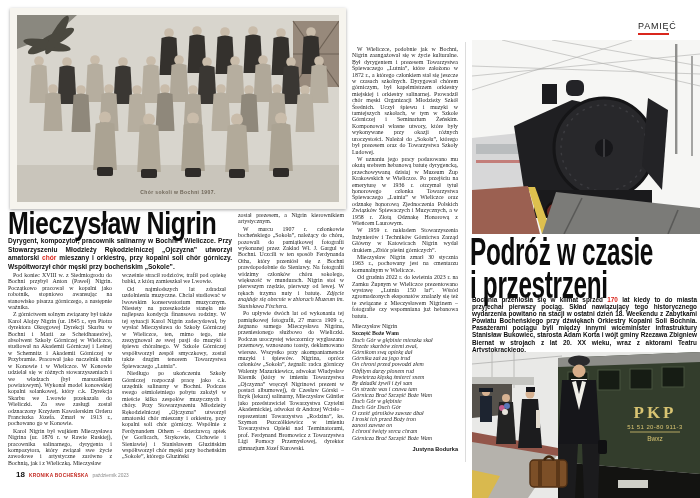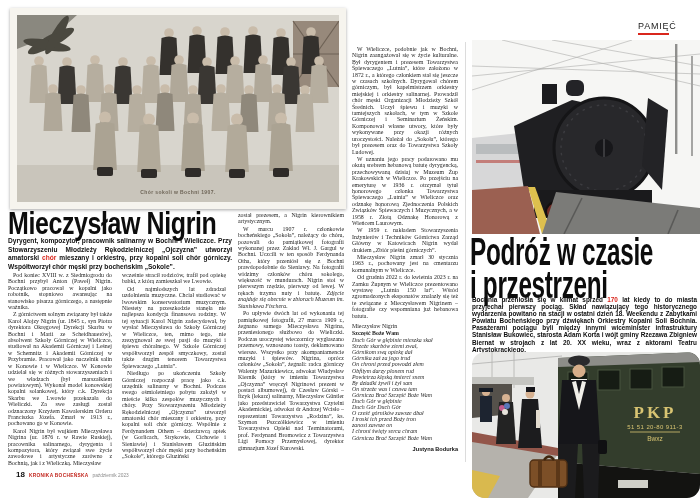--- a/index.html
+++ b/index.html
@@ -47,21 +47,21 @@
   .footer-mag  { font-weight:bold; color:#c2251d; letter-spacing:.3px; }
 
   .page-divider { left:465px; top:42px; width:1px; height:420px; background:#dcdcdc; }
 
   
   .tag-pamiec { left:638px; top:21px; font-family:"Liberation Sans", sans-serif; font-weight:normal;
                 font-size:9px; letter-spacing:.8px; color:#1c1c1c; }
   .tag-rule { left:638px; top:32.5px; width:31px; height:2.5px; background:#d9261c; }
 
   .loco-photo  { left:472px; top:40px; width:228px; height:194px; overflow:hidden; }
-  .train-photo { left:472px; top:352px; width:228px; height:146px; overflow:hidden;border-radius:13px; }
+  .train-photo { left:472px; top:352px; width:228px; height:146px; overflow:hidden; }
 
   .headline-right { left:470px; top:236px; font-family:"Liberation Sans", sans-serif; font-weight:bold;
                     font-size:38px; line-height:33px; letter-spacing:-.5px; color:#0c0c0c; }
   .headline-right div { white-space:nowrap; transform:scaleX(.64); transform-origin:0 0; }
 
   .lead-right { left:472px; top:296px; width:225px; font-family:"Liberation Sans", sans-serif;
                 font-weight:bold; font-size:6.4px; line-height:7.1px; text-align:justify; color:#0f0f0f; }
 
   svg { display:block; }
 </style>

